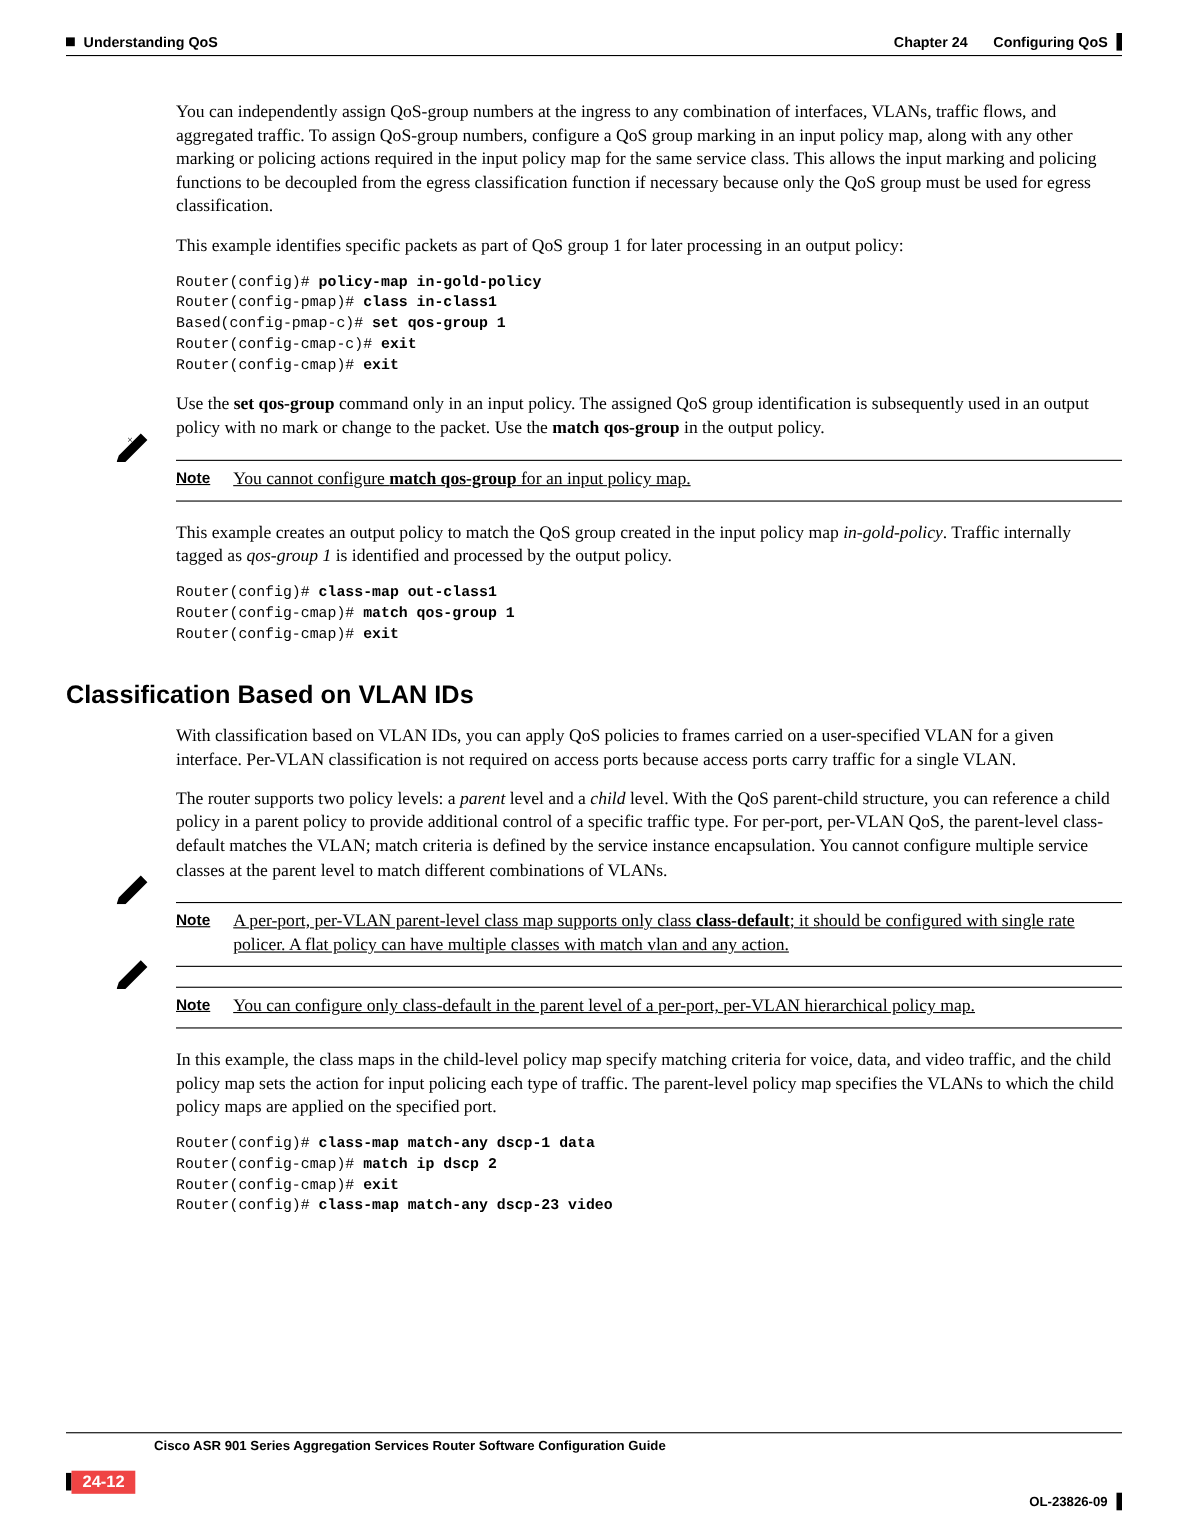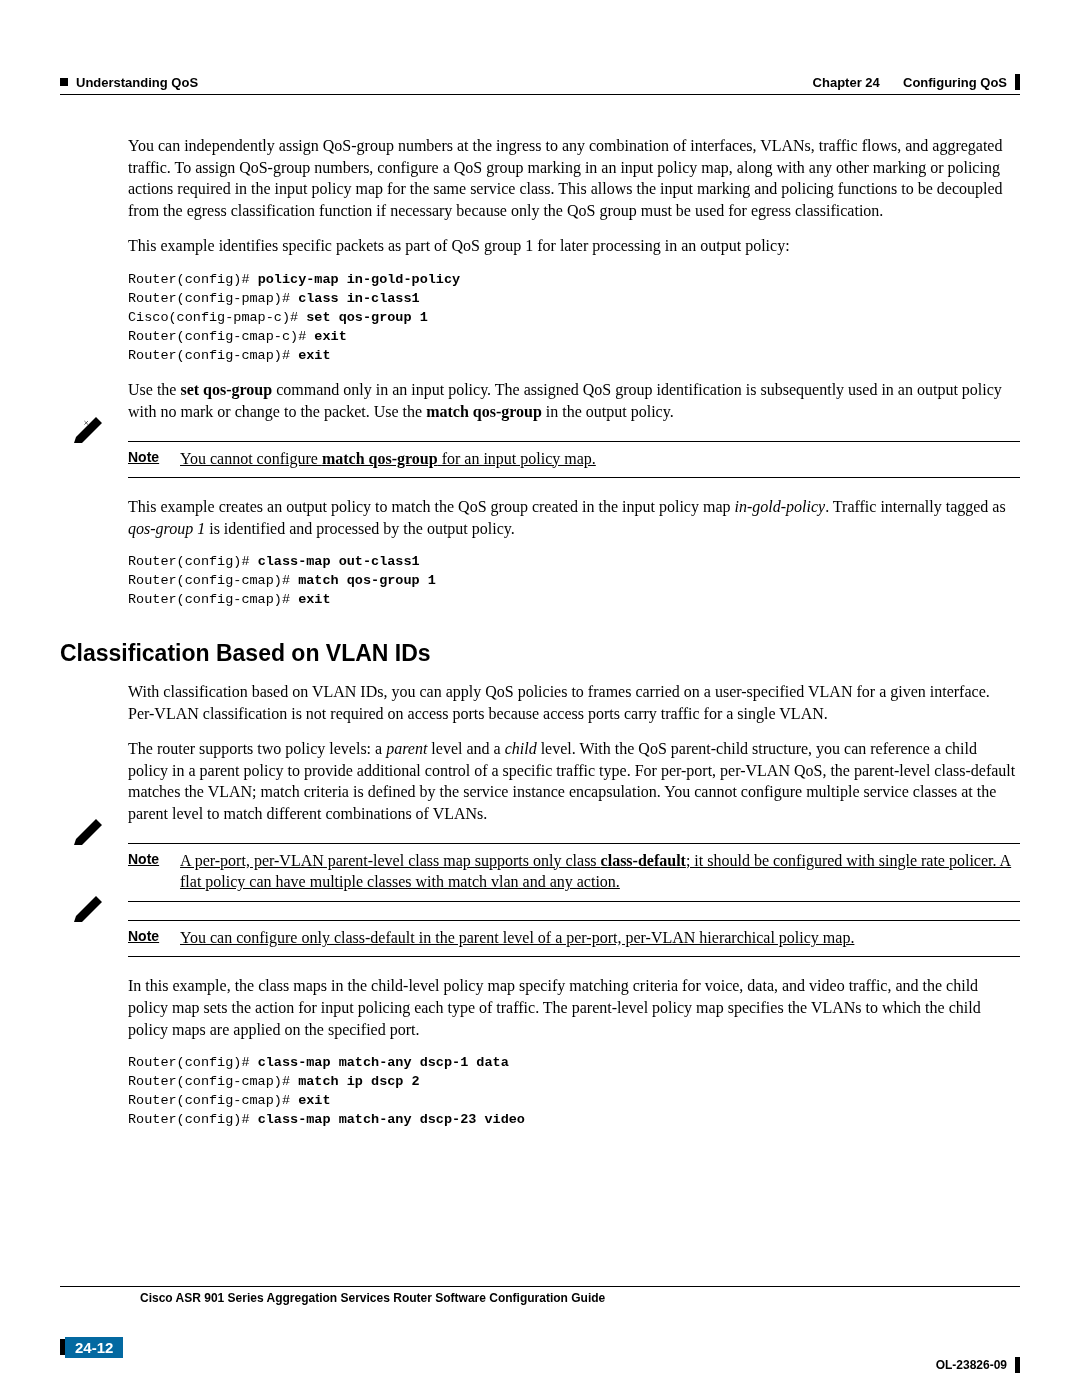--- a/index.html
+++ b/index.html
@@ -17,40 +17,39 @@
     box-sizing: border-box;
     padding: 30px 60px 30px 60px;
   }
   .header {
     display: flex;
     justify-content: space-between;
     font-family: Arial, Helvetica, sans-serif;
     font-size: 13px;
     font-weight: bold;
     margin-bottom: 4px;
-    margin-top: 44px;
   }
   .header .left-tick,
   .header .right-tick {
     display: flex;
     align-items: center;
     gap: 8px;
   }
   .sq {
     width: 8px;
     height: 8px;
     background: #000;
     display: inline-block;
   }
   .header-rule {
     border-top: 1px solid #000;
     margin: 0 0 40px 0;
   }
   .content {
-    margin-left: 68px;
+    margin-left: 100px;
     font-size: 16px;
     line-height: 1.35;
   }
   .para {
     margin: 0 0 14px 0;
   }
   .code {
     font-family: "Courier New", Courier, monospace;
     font-size: 13.5px;
     line-height: 1.4;
@@ -113,29 +112,29 @@
   .footer {
     position: absolute;
     left: 60px;
     right: 60px;
     bottom: 24px;
   }
   .footer-title {
     font-family: Arial, Helvetica, sans-serif;
     font-size: 12px;
     font-weight: bold;
-    margin: 4px 0 16px 80px;
+    margin: 4px 0 0 80px;
   }
   .footer-bar {
     display: flex;
     align-items: center;
     justify-content: space-between;
   }
   .page-chip {
-    background: #0369a1;
+    background: #ef4444;
     color: #fff;
     font-family: Arial, Helvetica, sans-serif;
     font-weight: bold;
     font-size: 15px;
     padding: 2px 10px;
   }
   .footer-right {
     font-family: Arial, Helvetica, sans-serif;
     font-size: 12px;
     font-weight: bold;
@@ -172,21 +171,21 @@
   <div class="header-rule"></div>
 
   <div class="content">
 
     <p class="para">You can independently assign QoS-group numbers at the ingress to any combination of interfaces, VLANs, traffic flows, and aggregated traffic. To assign QoS-group numbers, configure a QoS group marking in an input policy map, along with any other marking or policing actions required in the input policy map for the same service class. This allows the input marking and policing functions to be decoupled from the egress classification function if necessary because only the QoS group must be used for egress classification.</p>
 
     <p class="para">This example identifies specific packets as part of QoS group 1 for later processing in an output policy:</p>
 
     <div class="code"><span>Router(config)# </span><span class="bold">policy-map in-gold-policy</span>
 <span>Router(config-pmap)# </span><span class="bold">class in-class1</span>
-<span>Cisco(config-pmap-c)# </span><span class="bold">set qos-group 1</span>
+<span>Based(config-pmap-c)# </span><span class="bold">set qos-group 1</span>
 <span>Router(config-cmap-c)# </span><span class="bold">exit</span>
 <span>Router(config-cmap)# </span><span class="bold">exit</span></div>
 
     <p class="para">
       <span>Use the </span><span class="bold">set qos-group</span><span> command only in an input policy. The assigned QoS group identification is subsequently used in an output policy with no mark or change to the packet. Use the </span><span class="bold">match qos-group</span><span> in the output policy.</span>
     </p>
 
     <div class="note-wrap">
       <svg class="pencil-icon" viewBox="0 0 34 28">
         <path d="M2 22 L22 2 L28 8 L8 28 Z M2 22 L0 28 L8 28 Z" fill="#000"></path>

